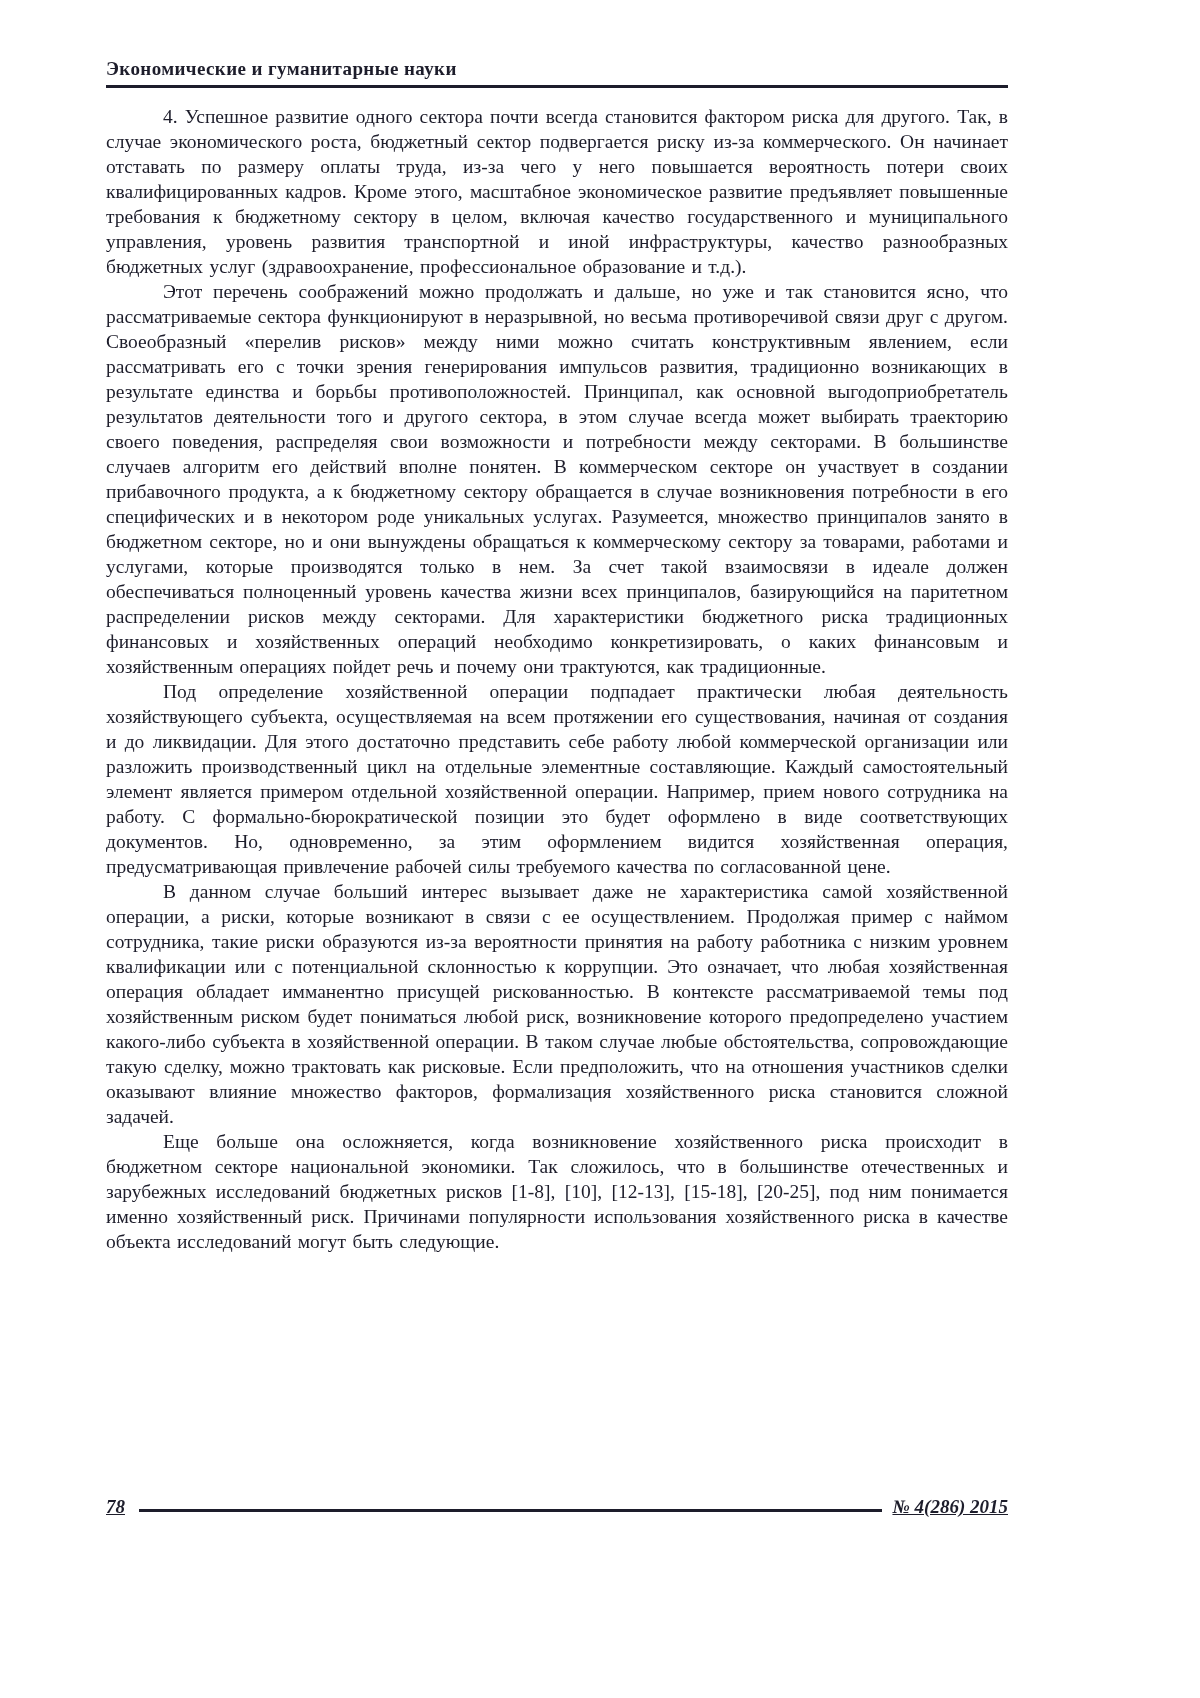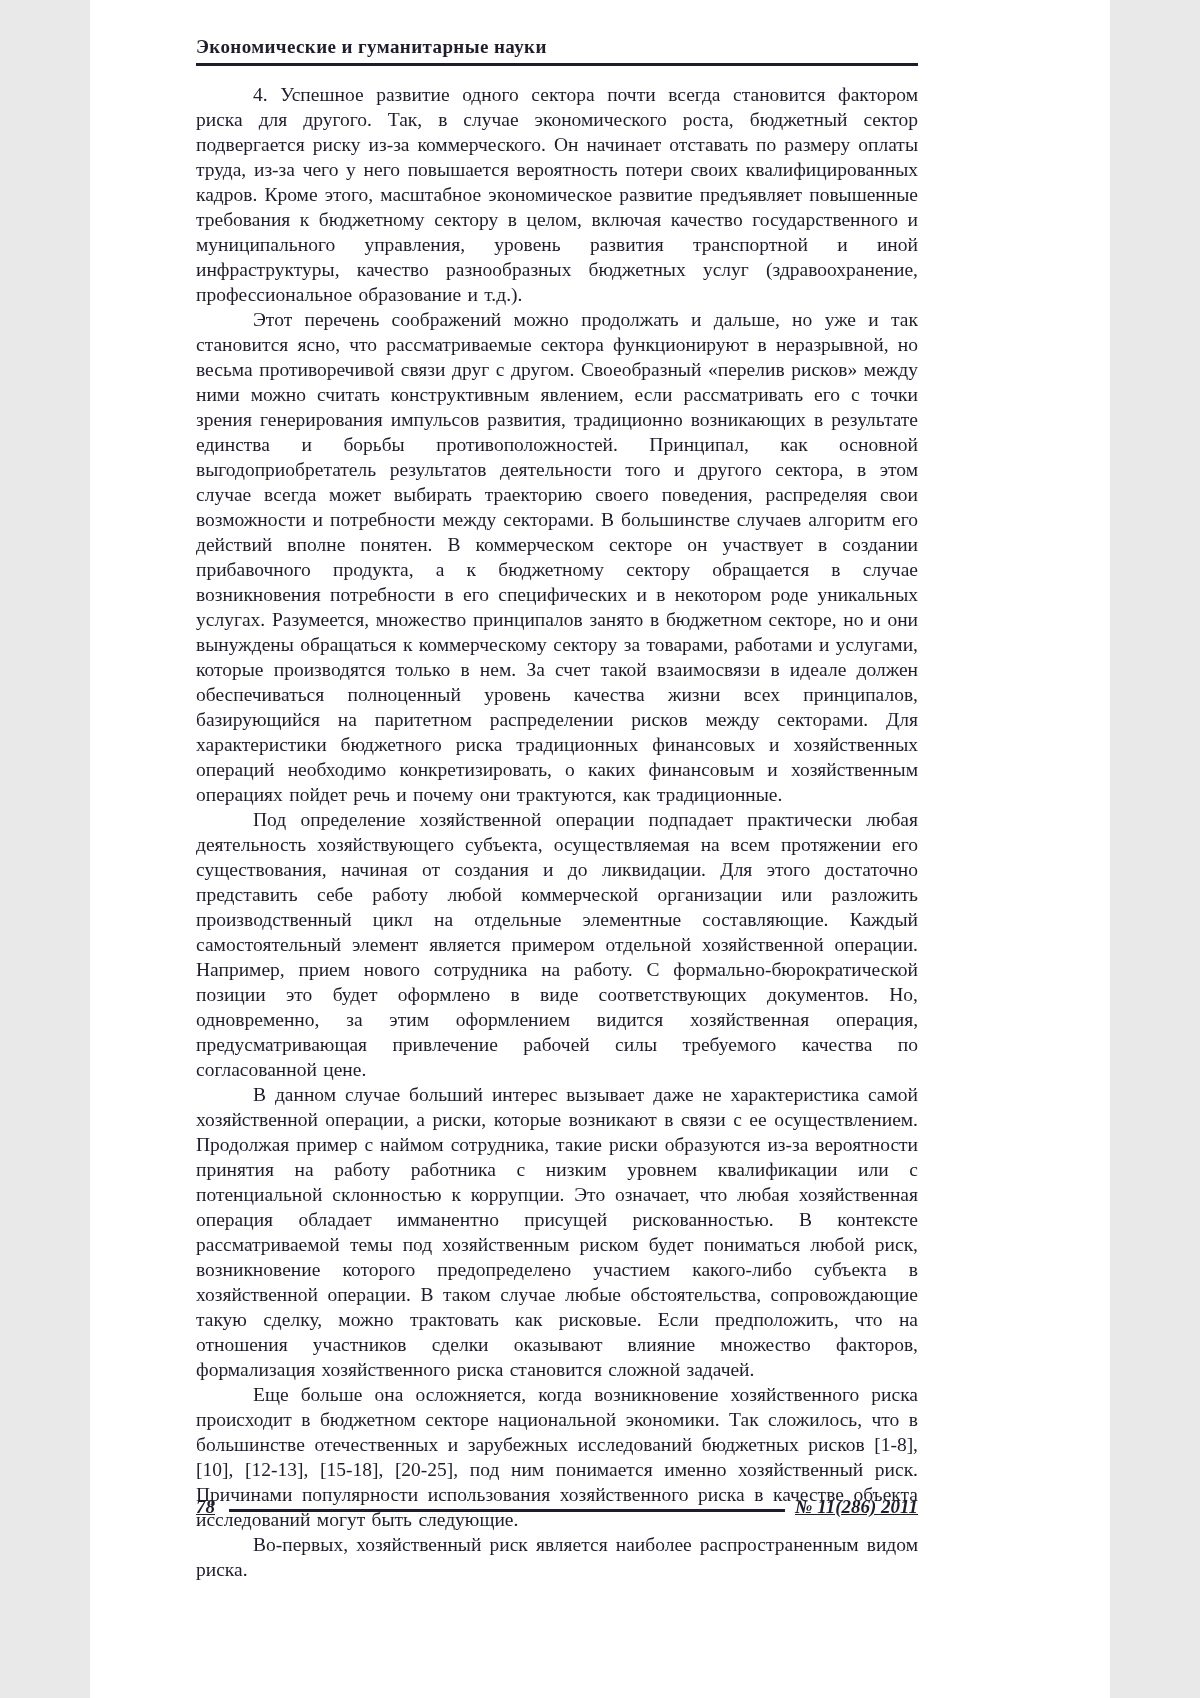--- a/index.html
+++ b/index.html
@@ -2,26 +2,26 @@
 <html lang="ru" style="--paper: #ffffff; --ink: #1d1d2b;"><head>
 <meta charset="utf-8">
 <style>
   html, body {
     margin: 0;
     padding: 0;
     background: #e9e9e9;
   }
   .page {
     position: relative;
-    width: 1020px;
+    width: 1200px;
     height: 1698px;
     margin: 0 auto;
     background: var(--paper, #ffffff);
     box-sizing: border-box;
-    padding: 36px 192px 0 106px;
+    padding: 58px 192px 0 106px;
     color: var(--ink, #1d1d2b);
     font-family: "Liberation Serif", "DejaVu Serif", serif;
   }
   .running-head {
     border-bottom: 3px solid var(--ink, #1d1d2b);
     padding-bottom: 5px;
   }
   .head-title {
     font-weight: bold;
     font-size: 19px;
@@ -71,22 +71,21 @@
   <header class="running-head">
     <span class="head-title">Экономические и гуманитарные науки</span>
   </header>
 
   <main class="body-text">
     <p class="para">4. Успешное развитие одного сектора почти всегда становится фактором риска для другого. Так, в случае экономического роста, бюджетный сектор подвергается риску из-за коммерческого. Он начинает отставать по размеру оплаты труда, из-за чего у него повышается вероятность потери своих квалифицированных кадров. Кроме этого, масштабное экономическое развитие предъявляет повышенные требования к бюджетному сектору в целом, включая качество государственного и муниципального управления, уровень развития транспортной и иной инфраструктуры, качество разнообразных бюджетных услуг (здравоохранение, профессиональное образование и т.д.).</p>
     <p class="para">Этот перечень соображений можно продолжать и дальше, но уже и так становится ясно, что рассматриваемые сектора функционируют в неразрывной, но весьма противоречивой связи друг с другом. Своеобразный «перелив рисков» между ними можно считать конструктивным явлением, если рассматривать его с точки зрения генерирования импульсов развития, традиционно возникающих в результате единства и борьбы противоположностей. Принципал, как основной выгодоприобретатель результатов деятельности того и другого сектора, в этом случае всегда может выбирать траекторию своего поведения, распределяя свои возможности и потребности между секторами. В большинстве случаев алгоритм его действий вполне понятен. В коммерческом секторе он участвует в создании прибавочного продукта, а к бюджетному сектору обращается в случае возникновения потребности в его специфических и в некотором роде уникальных услугах. Разумеется, множество принципалов занято в бюджетном секторе, но и они вынуждены обращаться к коммерческому сектору за товарами, работами и услугами, которые производятся только в нем. За счет такой взаимосвязи в идеале должен обеспечиваться полноценный уровень качества жизни всех принципалов, базирующийся на паритетном распределении рисков между секторами. Для характеристики бюджетного риска традиционных финансовых и хозяйственных операций необходимо конкретизировать, о каких финансовым и хозяйственным операциях пойдет речь и почему они трактуются, как традиционные.</p>
     <p class="para">Под определение хозяйственной операции подпадает практически любая деятельность хозяйствующего субъекта, осуществляемая на всем протяжении его существования, начиная от создания и до ликвидации. Для этого достаточно представить себе работу любой коммерческой организации или разложить производственный цикл на отдельные элементные составляющие. Каждый самостоятельный элемент является примером отдельной хозяйственной операции. Например, прием нового сотрудника на работу. С формально-бюрократической позиции это будет оформлено в виде соответствующих документов. Но, одновременно, за этим оформлением видится хозяйственная операция, предусматривающая привлечение рабочей силы требуемого качества по согласованной цене.</p>
     <p class="para">В данном случае больший интерес вызывает даже не характеристика самой хозяйственной операции, а риски, которые возникают в связи с ее осуществлением. Продолжая пример с наймом сотрудника, такие риски образуются из-за вероятности принятия на работу работника с низким уровнем квалификации или с потенциальной склонностью к коррупции. Это означает, что любая хозяйственная операция обладает имманентно присущей рискованностью. В контексте рассматриваемой темы под хозяйственным риском будет пониматься любой риск, возникновение которого предопределено участием какого-либо субъекта в хозяйственной операции. В таком случае любые обстоятельства, сопровождающие такую сделку, можно трактовать как рисковые. Если предположить, что на отношения участников сделки оказывают влияние множество факторов, формализация хозяйственного риска становится сложной задачей.</p>
     <p class="para">Еще больше она осложняется, когда возникновение хозяйственного риска происходит в бюджетном секторе национальной экономики. Так сложилось, что в большинстве отечественных и зарубежных исследований бюджетных рисков [1-8], [10], [12-13], [15-18], [20-25], под ним понимается именно хозяйственный риск. Причинами популярности использования хозяйственного риска в качестве объекта исследований могут быть следующие.</p>
-    <p class="para">Во-первых, хозяйственный риск является наиболее распространенным видом риска.</p>
   </main>
 
   <footer class="page-footer">
     <span class="page-num">78</span>
     <span class="footer-rule"></span>
-    <span class="issue">№ 11(286) 2011</span>
+    <span class="issue">№ 4(286) 2015</span>
   </footer>
 
 </div>
 
 </body></html>

